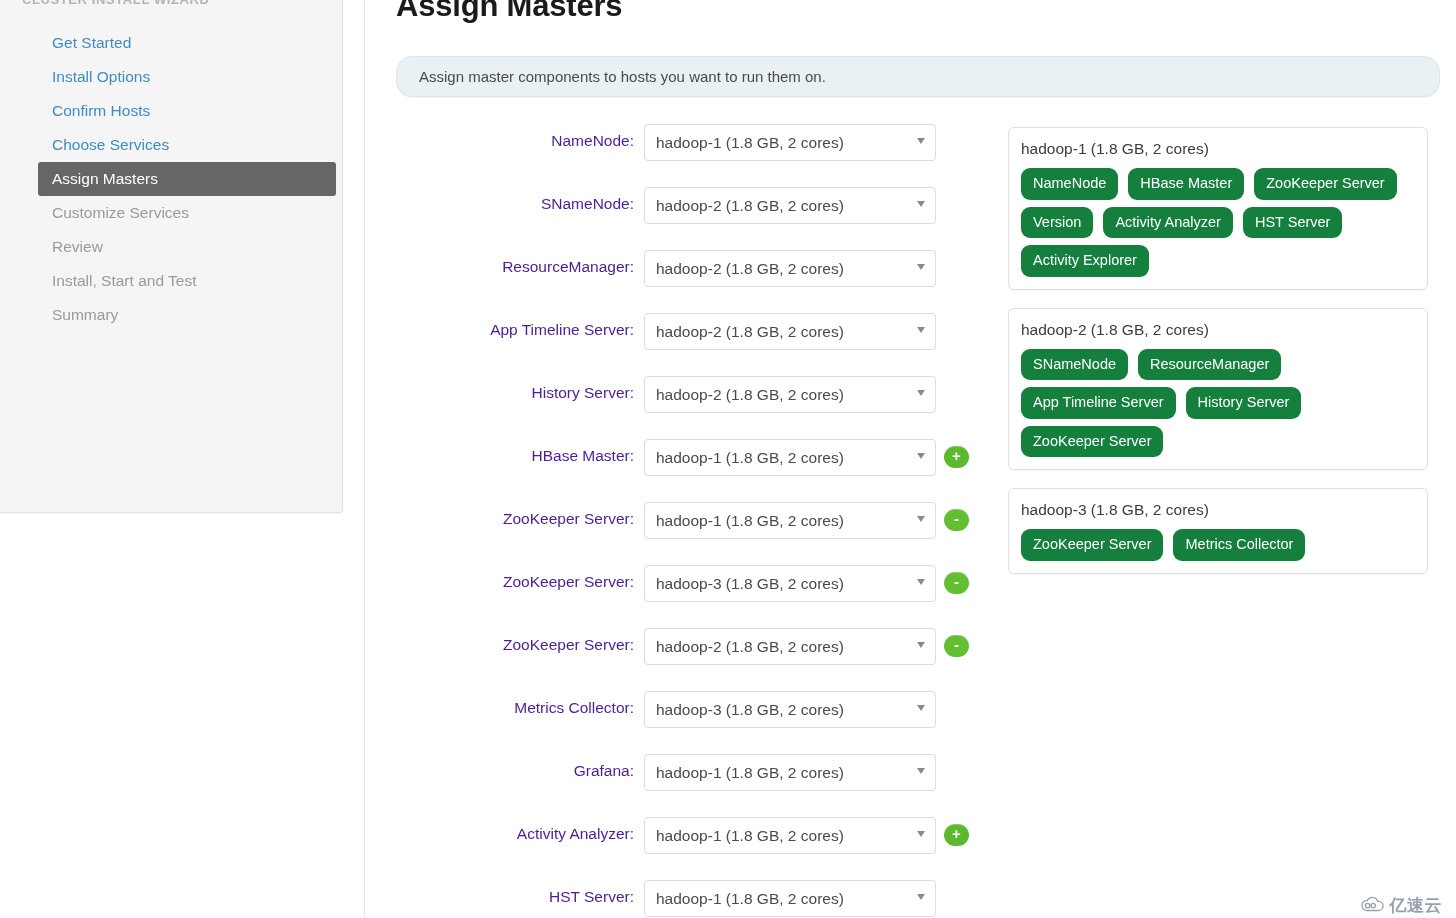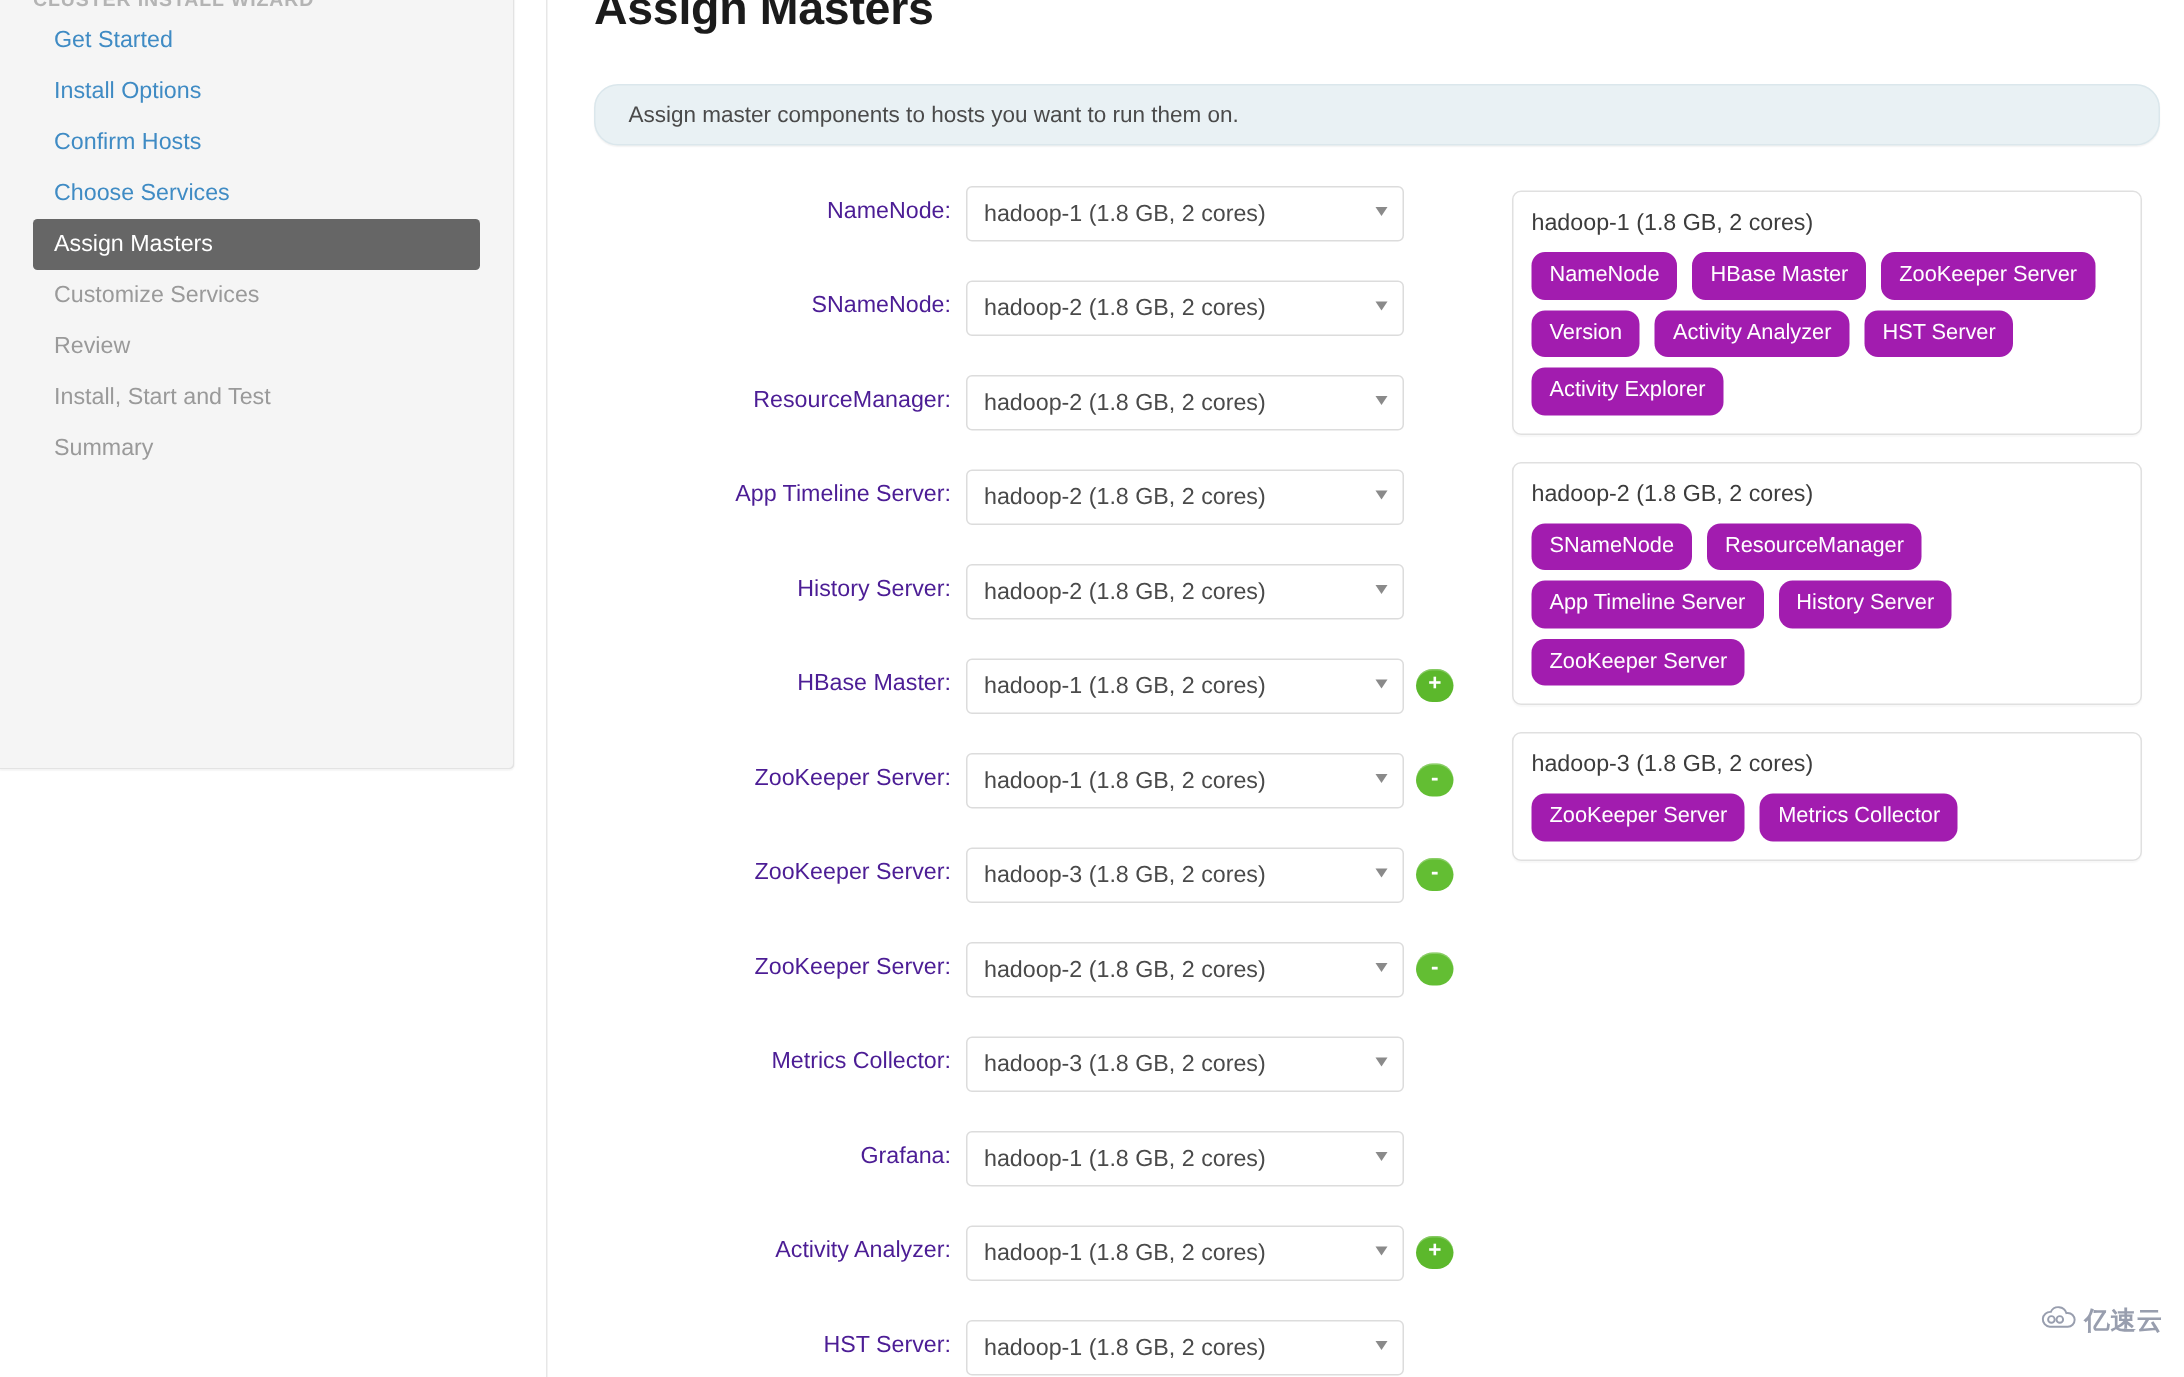--- a/index.html
+++ b/index.html
@@ -32,21 +32,21 @@
     letter-spacing: 0.6px;
     color: #b4b4b4;
     text-transform: uppercase;
     white-space: nowrap;
   }
   .wizard-steps {
     position: absolute;
     left: 22px; top: 24px;
     width: 298px;
     list-style: none;
-    margin: 0; padding: 0;
+    margin: 16px; padding: 0;
   }
   .wizard-step {
     display: block;
     height: 34px;
     line-height: 34px;
     padding: 0 14px;
     font-size: 15.5px;
     border-radius: 3px;
     white-space: nowrap;
     overflow: hidden;
@@ -175,33 +175,33 @@
     margin-bottom: 10px;
     white-space: nowrap;
   }
   .badge-wrap {
     display: flex;
     flex-wrap: wrap;
     gap: 7px 10px;
   }
   .comp-badge {
     display: inline-block;
-    background: #a21caf;
+    background: #15803d;
     color: #ffffff;
     font-size: 14.5px;
     line-height: 1;
     padding: 8px 12px 9px 12px;
     border-radius: 9px;
     white-space: nowrap;
   }
 
   
   .watermark {
     position: absolute;
-    right: 14px; bottom: 26px;
+    right: 14px; bottom: 1px;
     display: flex;
     align-items: center;
     gap: 5px;
     opacity: 0.92;
   }
   .watermark .wm-text {
     font-size: 17px;
     color: #9096a8;
     font-weight: bold;
     letter-spacing: 0.5px;

